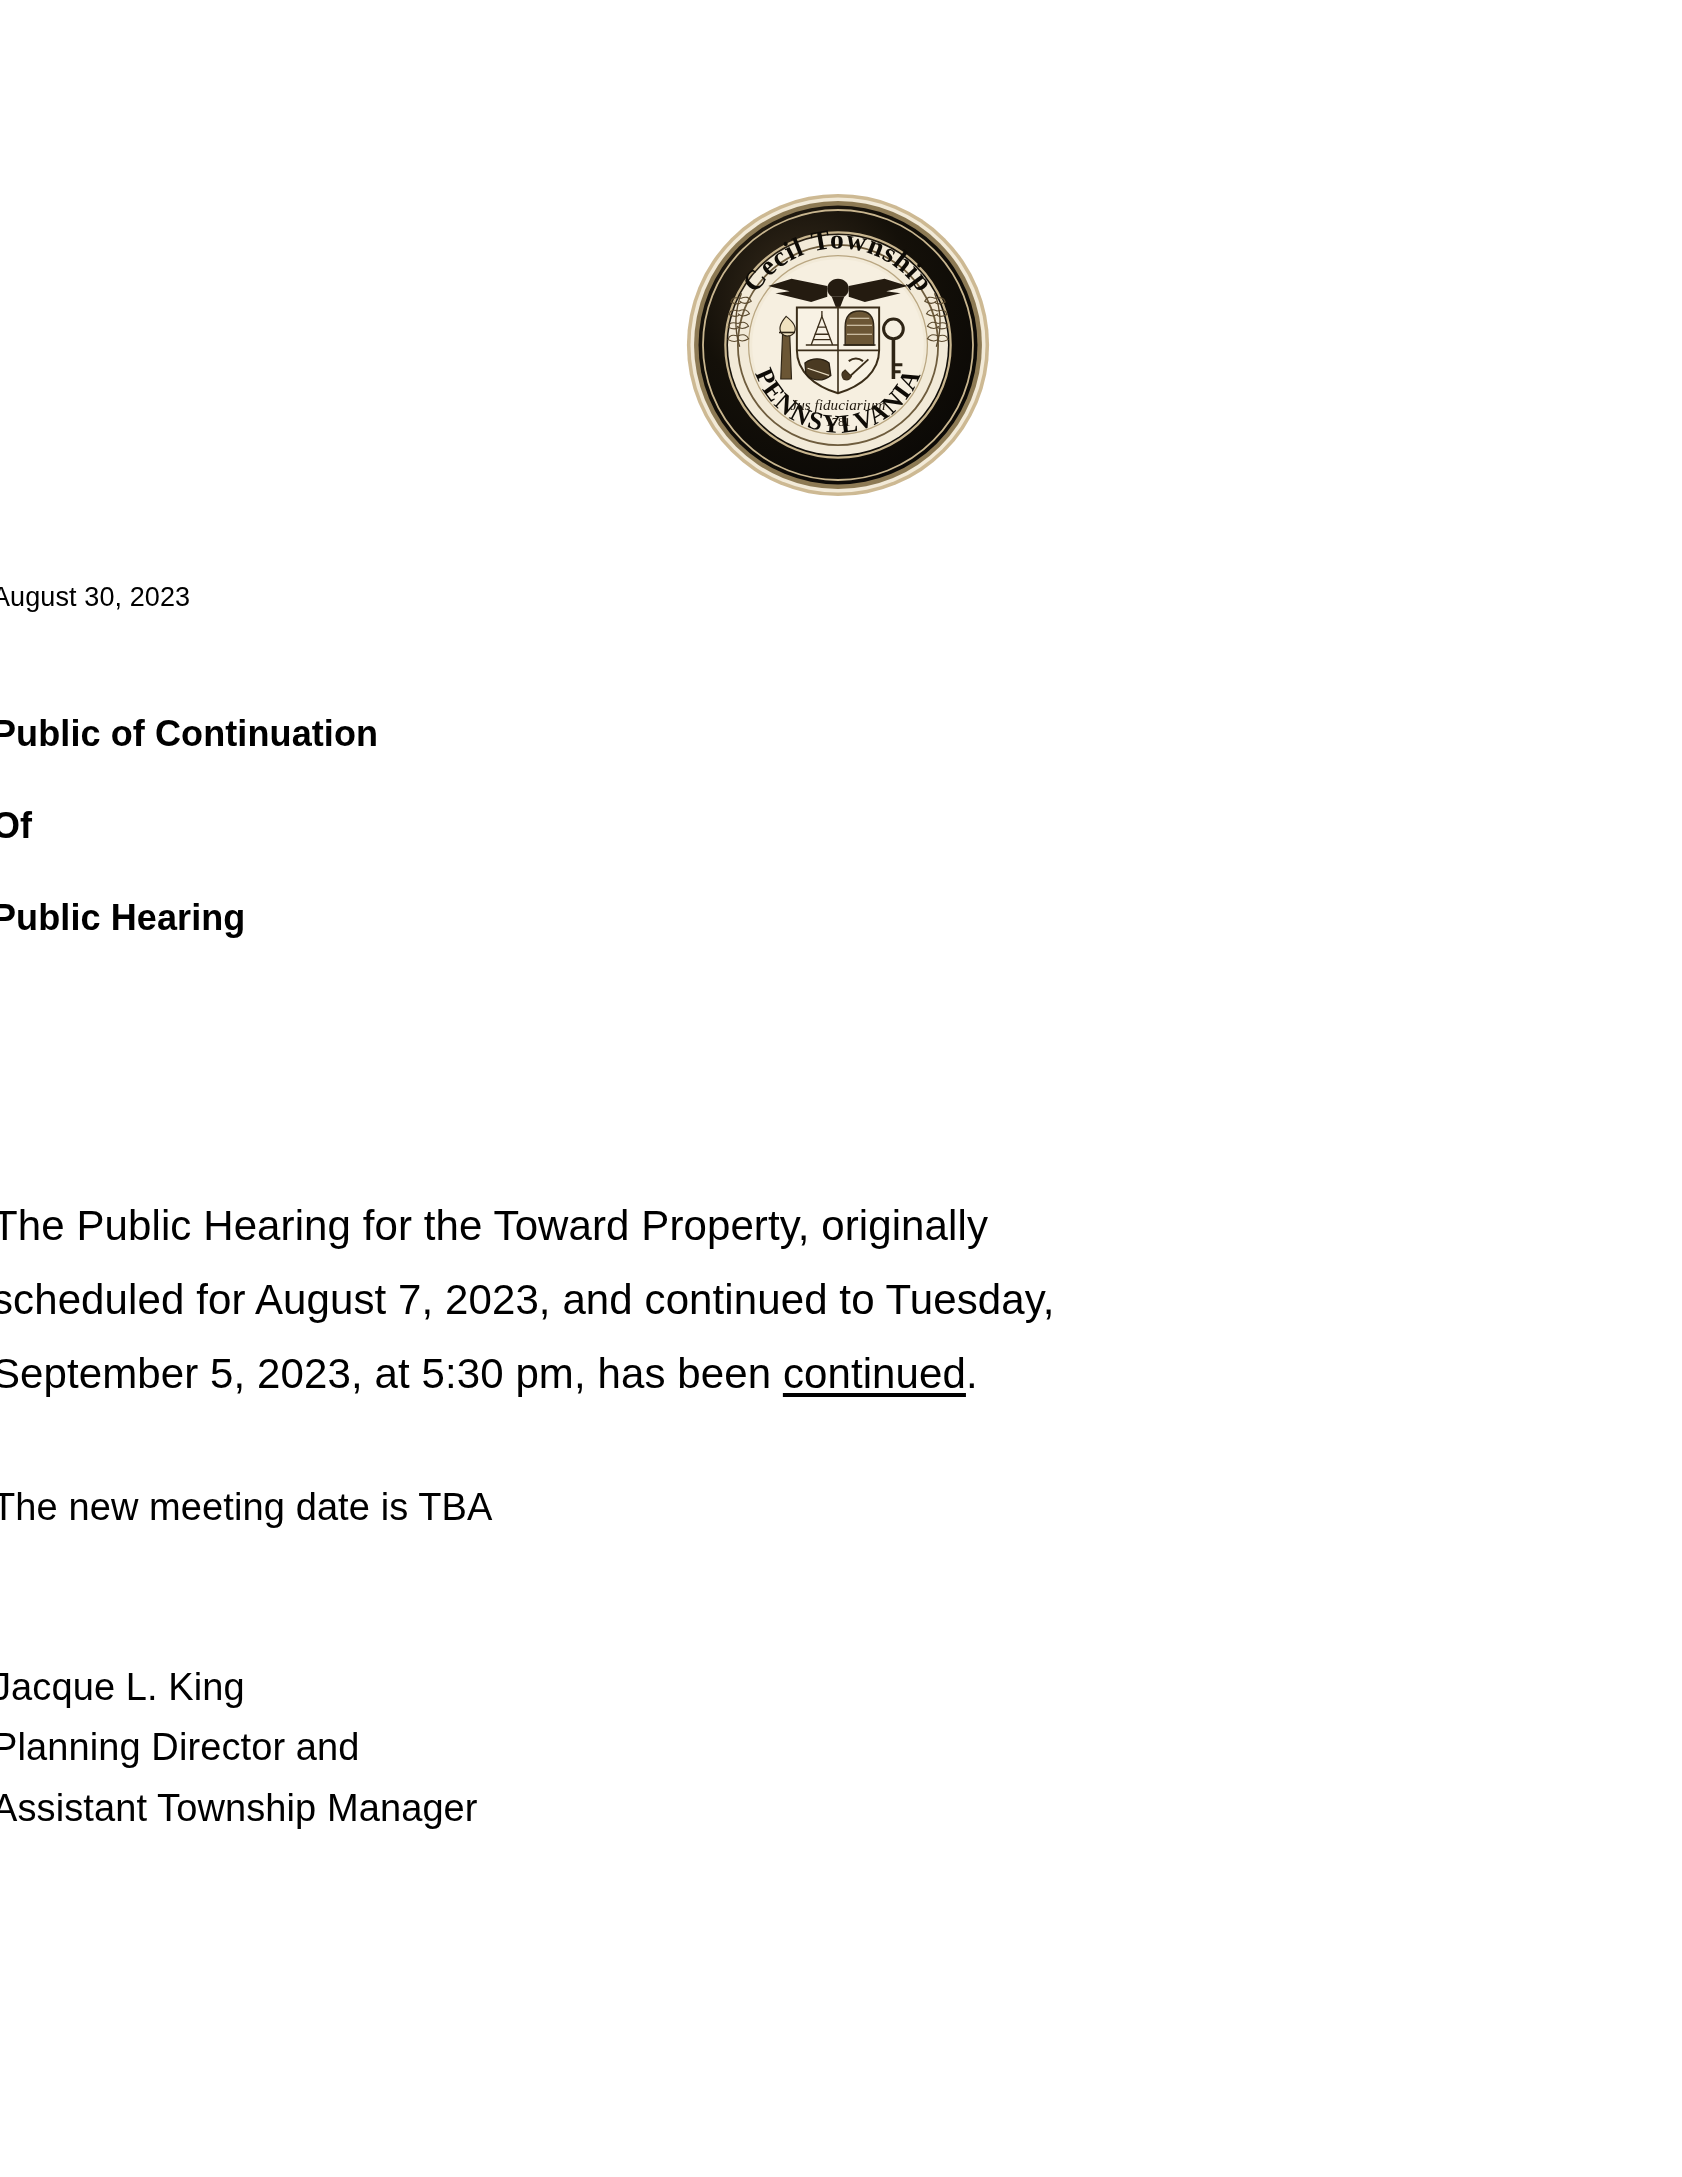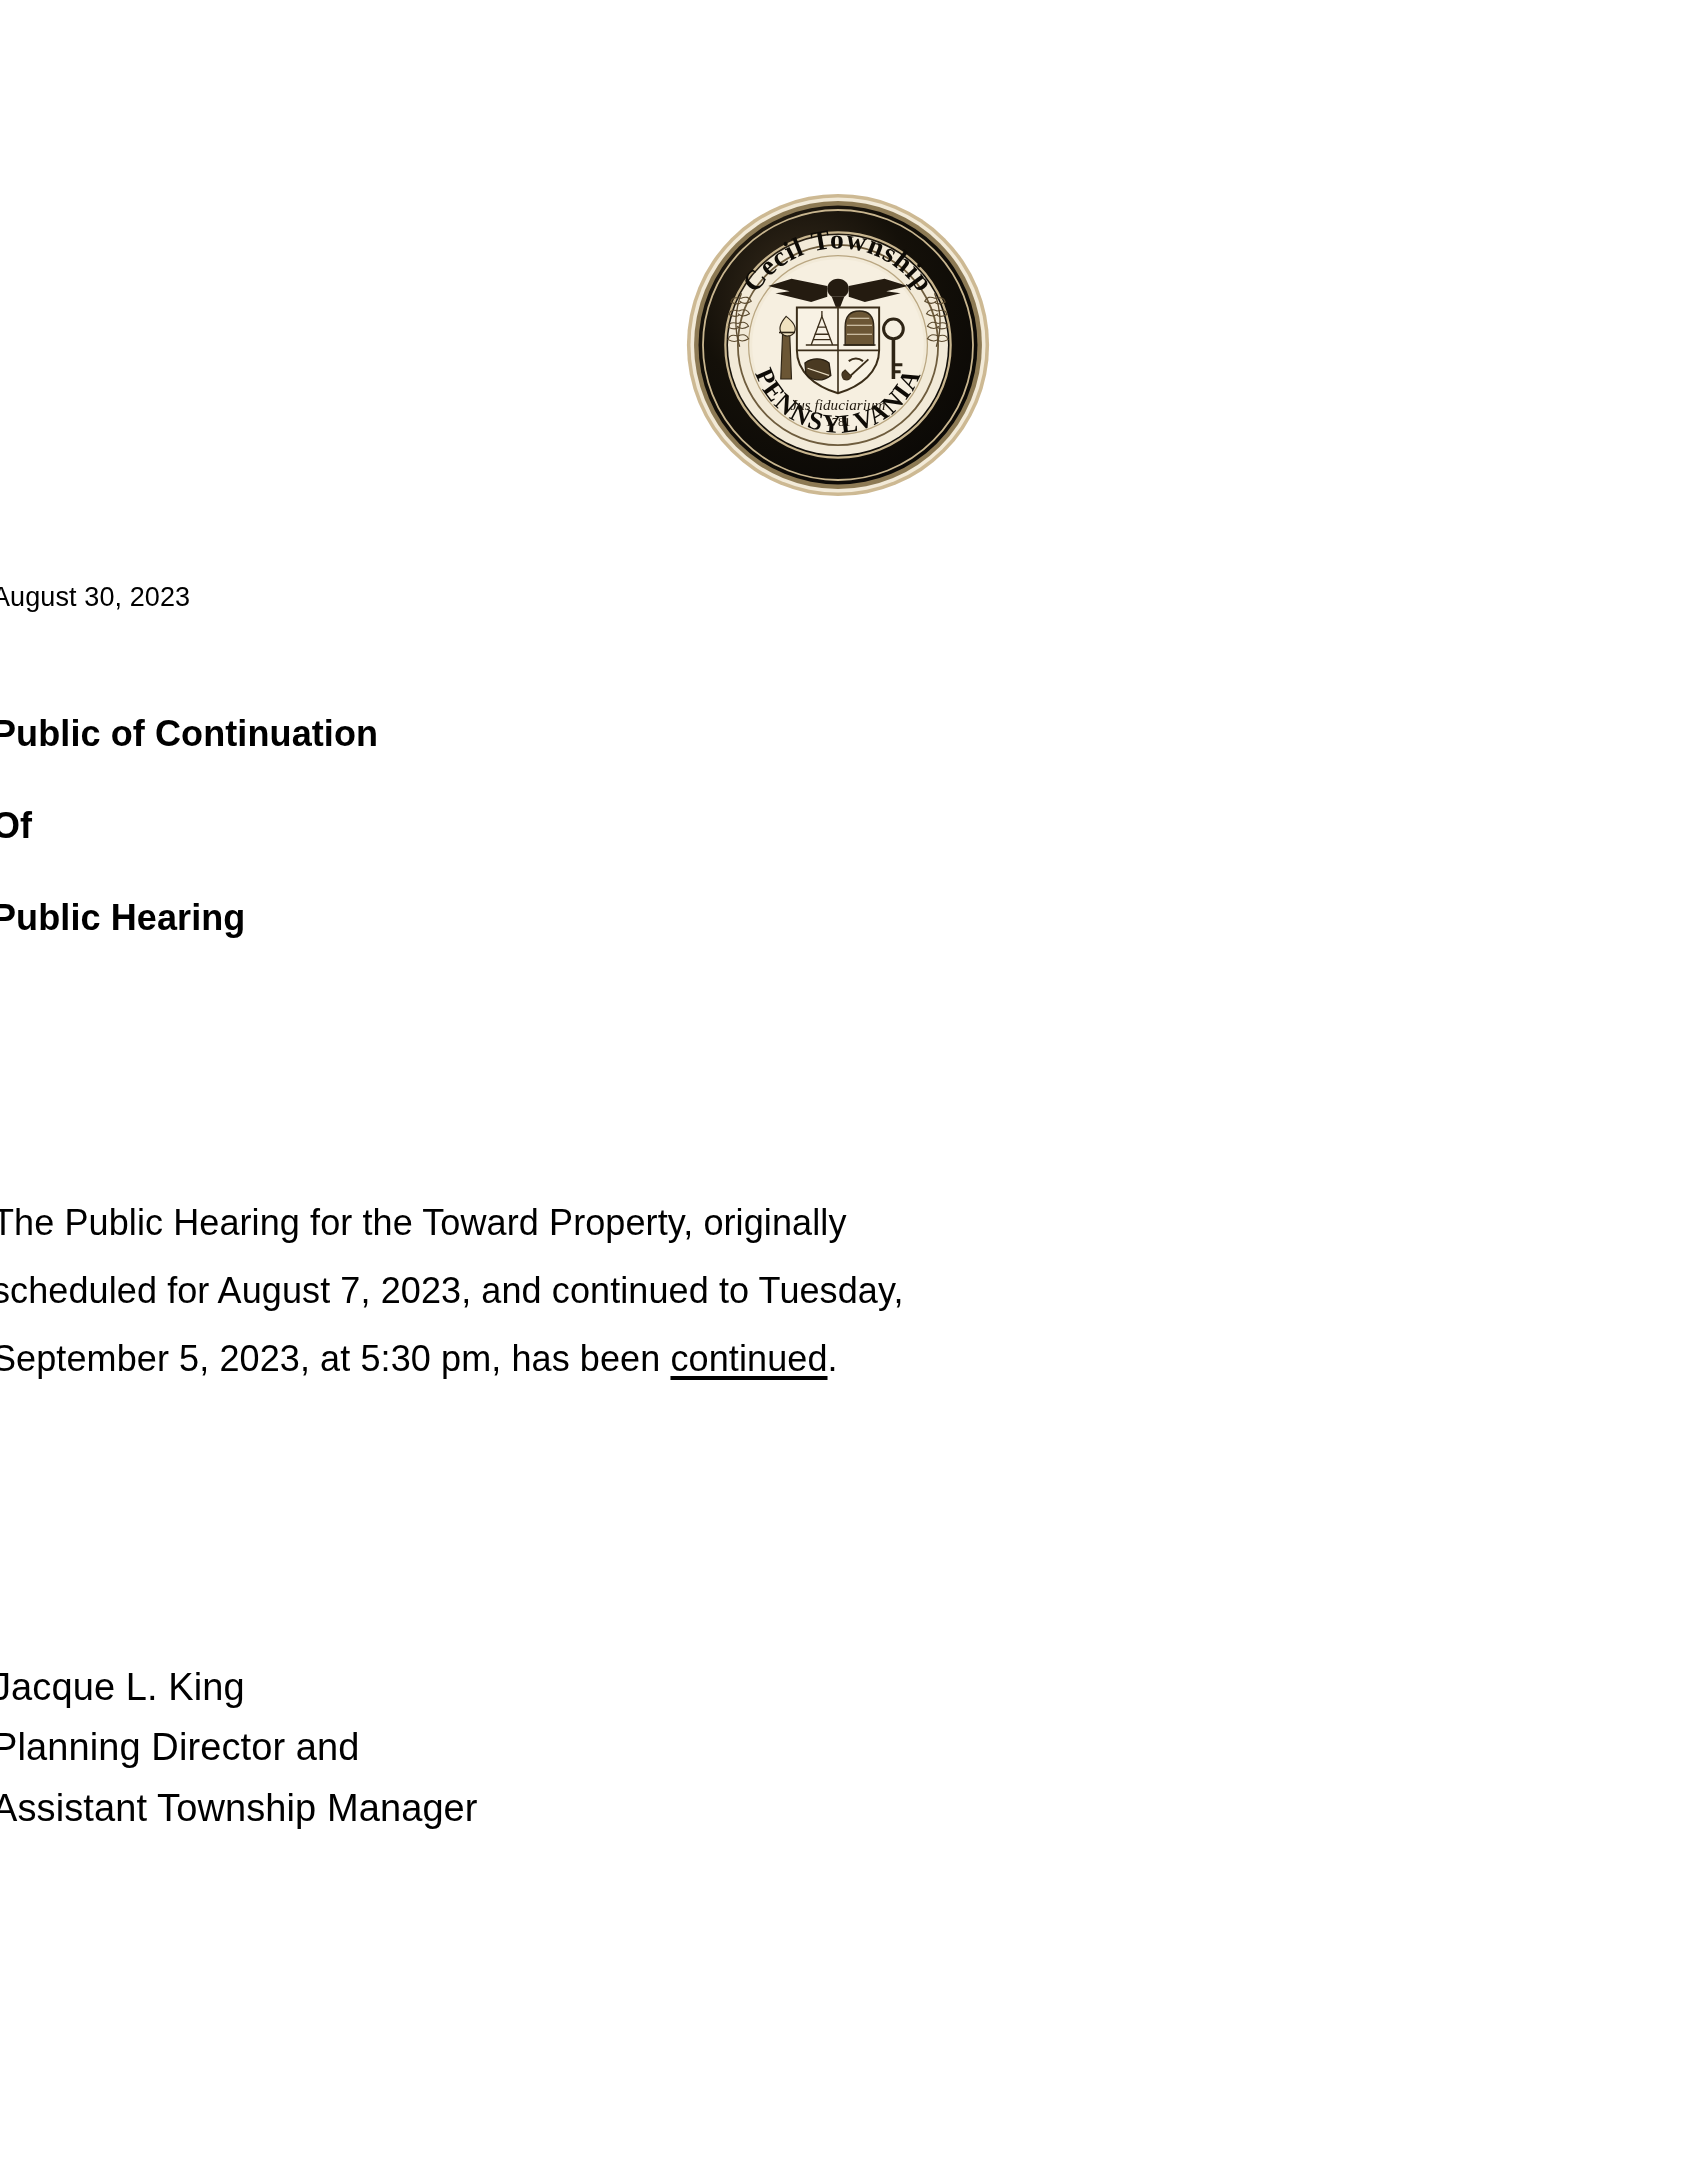--- a/index.html
+++ b/index.html
@@ -60,21 +60,21 @@
     font-size: 36px;
     font-weight: bold;
     line-height: 1.0;
     margin: 0 0 56px 0;
     letter-spacing: 0.1px;
   }
   .heading-line:last-child { margin-bottom: 0; }
 
   .body-block { top: 1205px; }
   .body-line {
-    font-size: 36px;
+    font-size: 42px;
     line-height: 1.0;
     margin: 0 0 32px 0;
     letter-spacing: 0.1px;
   }
   .body-line:last-child { margin-bottom: 15px; }
   .u { text-decoration: underline; text-underline-offset: 5.4px; text-decoration-thickness: 3.6px; }
 
   .tba-block { top: 1488px; }
   .tba-line {
     font-size: 38px;
@@ -233,20 +233,25 @@
       <span class="txt-shift">The Public Hearing for the Toward Property, originally</span>
     </div>
     <div class="body-line">
       <span class="txt-shift">scheduled for August 7, 2023, and continued to Tuesday,</span>
     </div>
     <div class="body-line">
       <span class="txt-shift"><span>September 5, 2023, at 5:30 pm, has been </span><span class="u">continued</span><span>.</span></span>
     </div>
   </div>
 
+  <div class="centered-col tba-block">
+    <div class="tba-line">
+      <span class="txt-shift">The new meeting date is TBA</span>
+    </div>
+  </div>
 
   <div class="centered-col sign-block">
     <div class="sign-line">
       <span class="txt-shift">Jacque L. King</span>
     </div>
     <div class="sign-line">
       <span class="txt-shift">Planning Director and</span>
     </div>
     <div class="sign-line">
       <span class="txt-shift">Assistant Township Manager</span>

